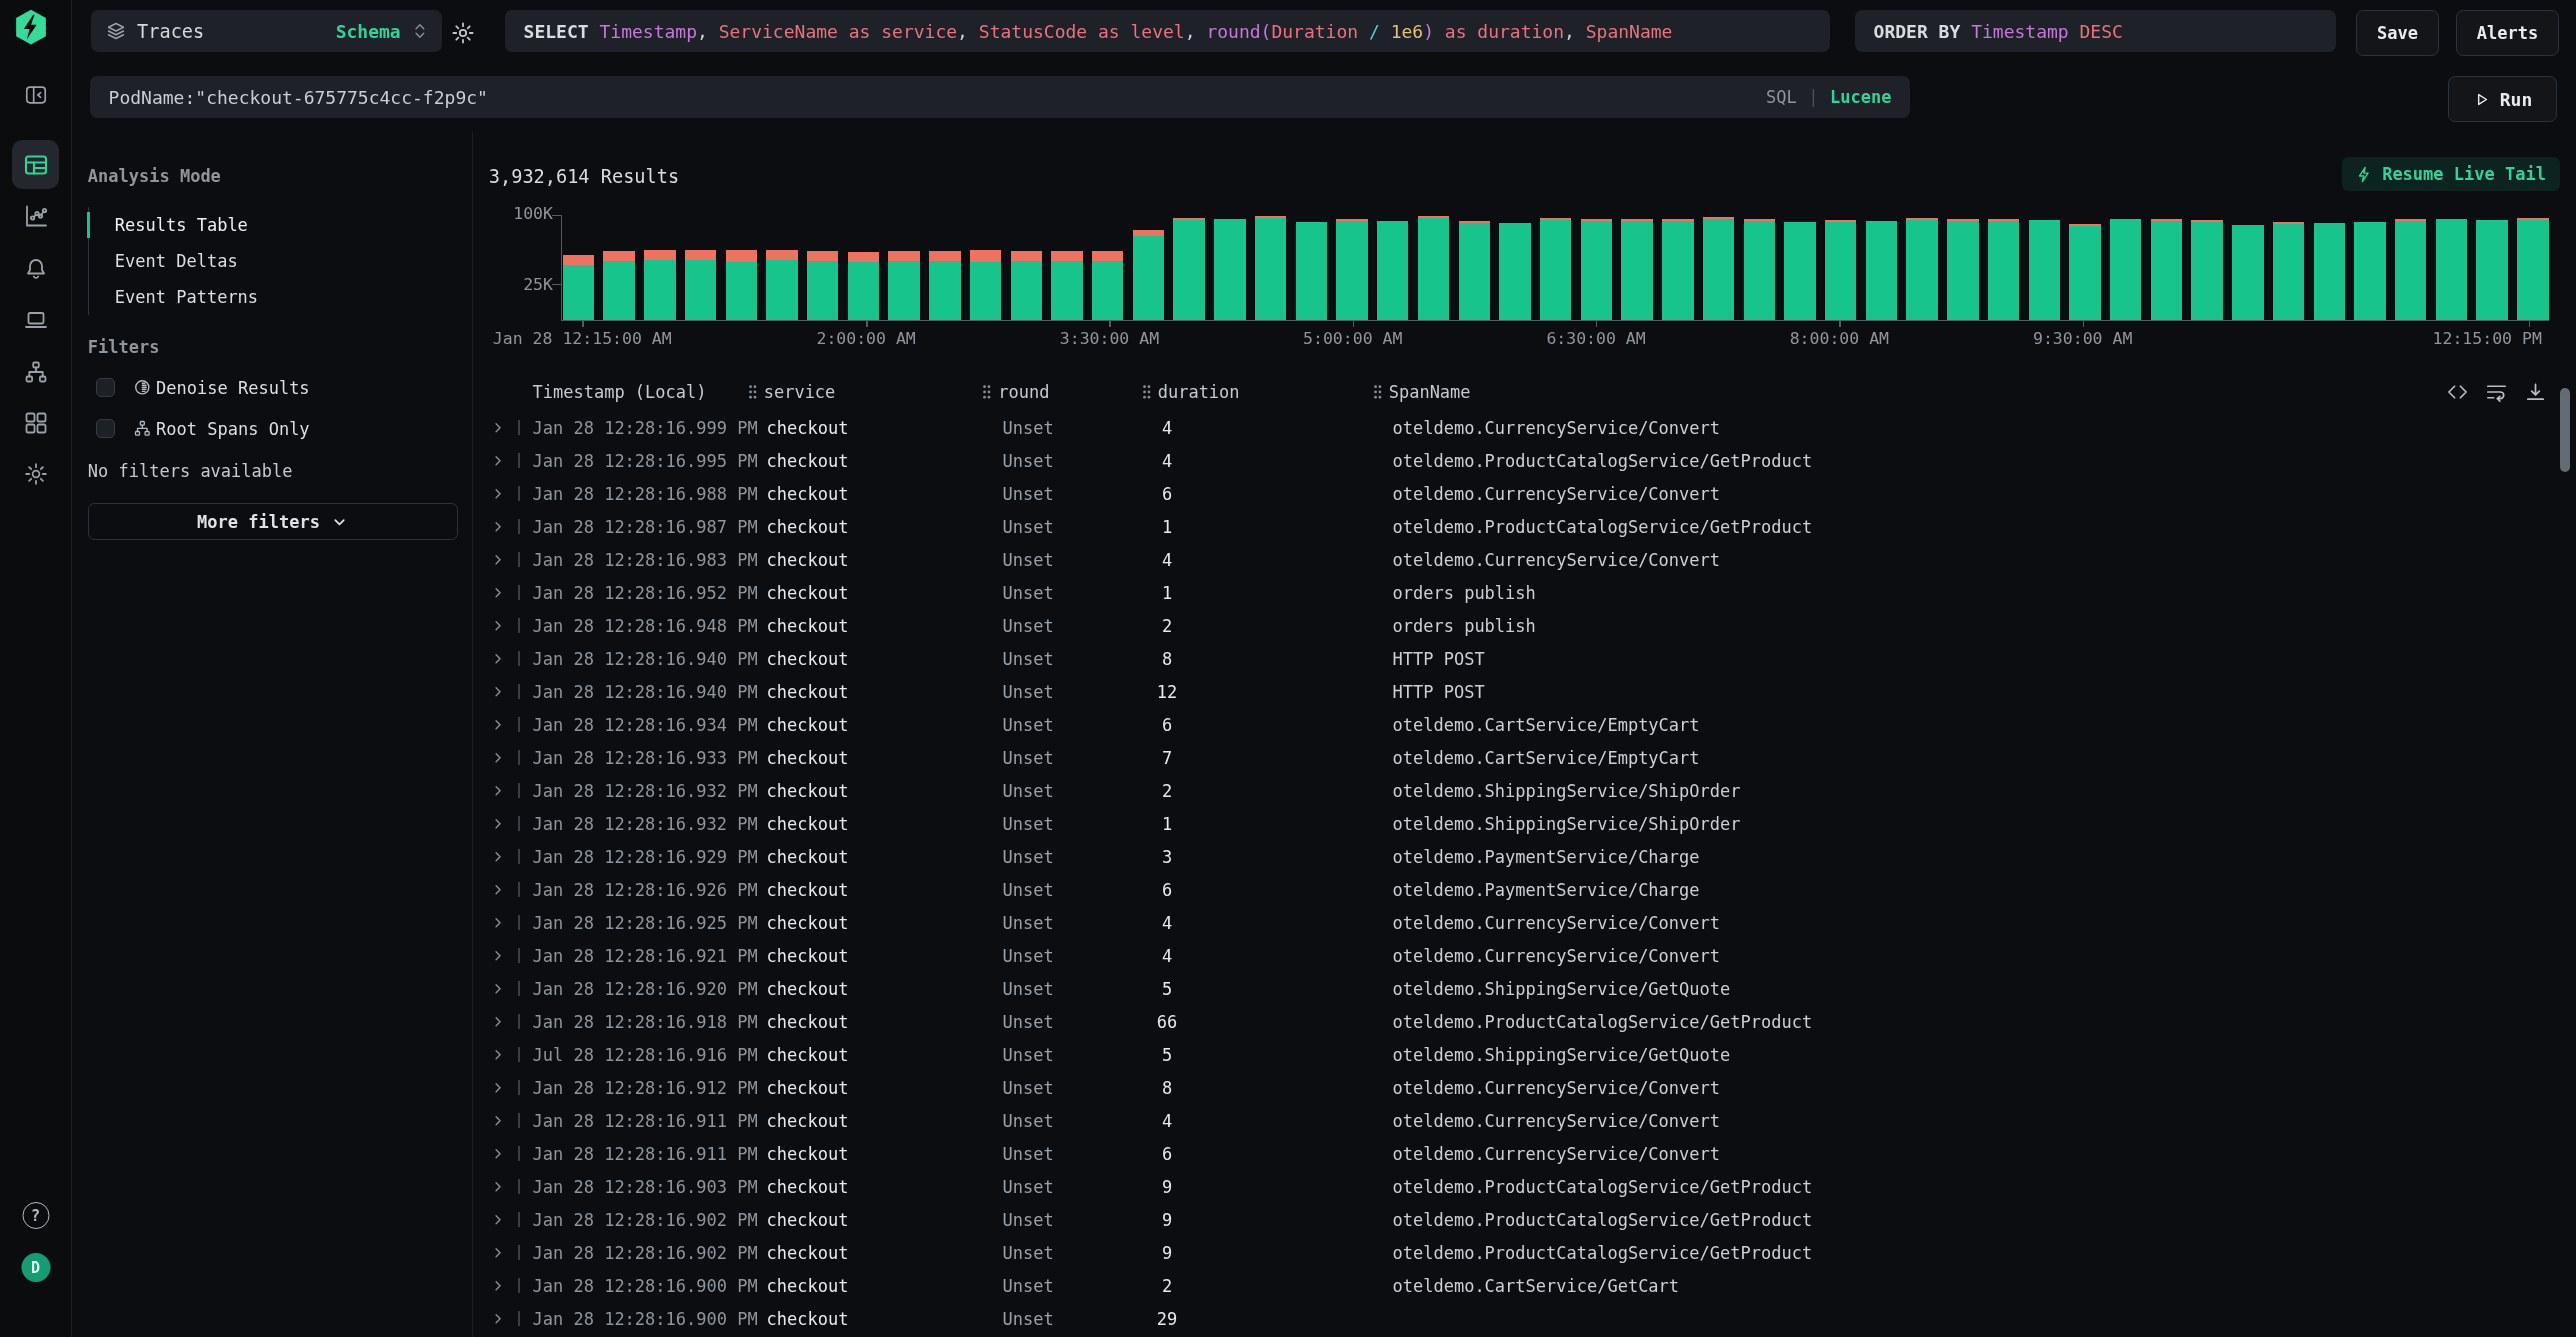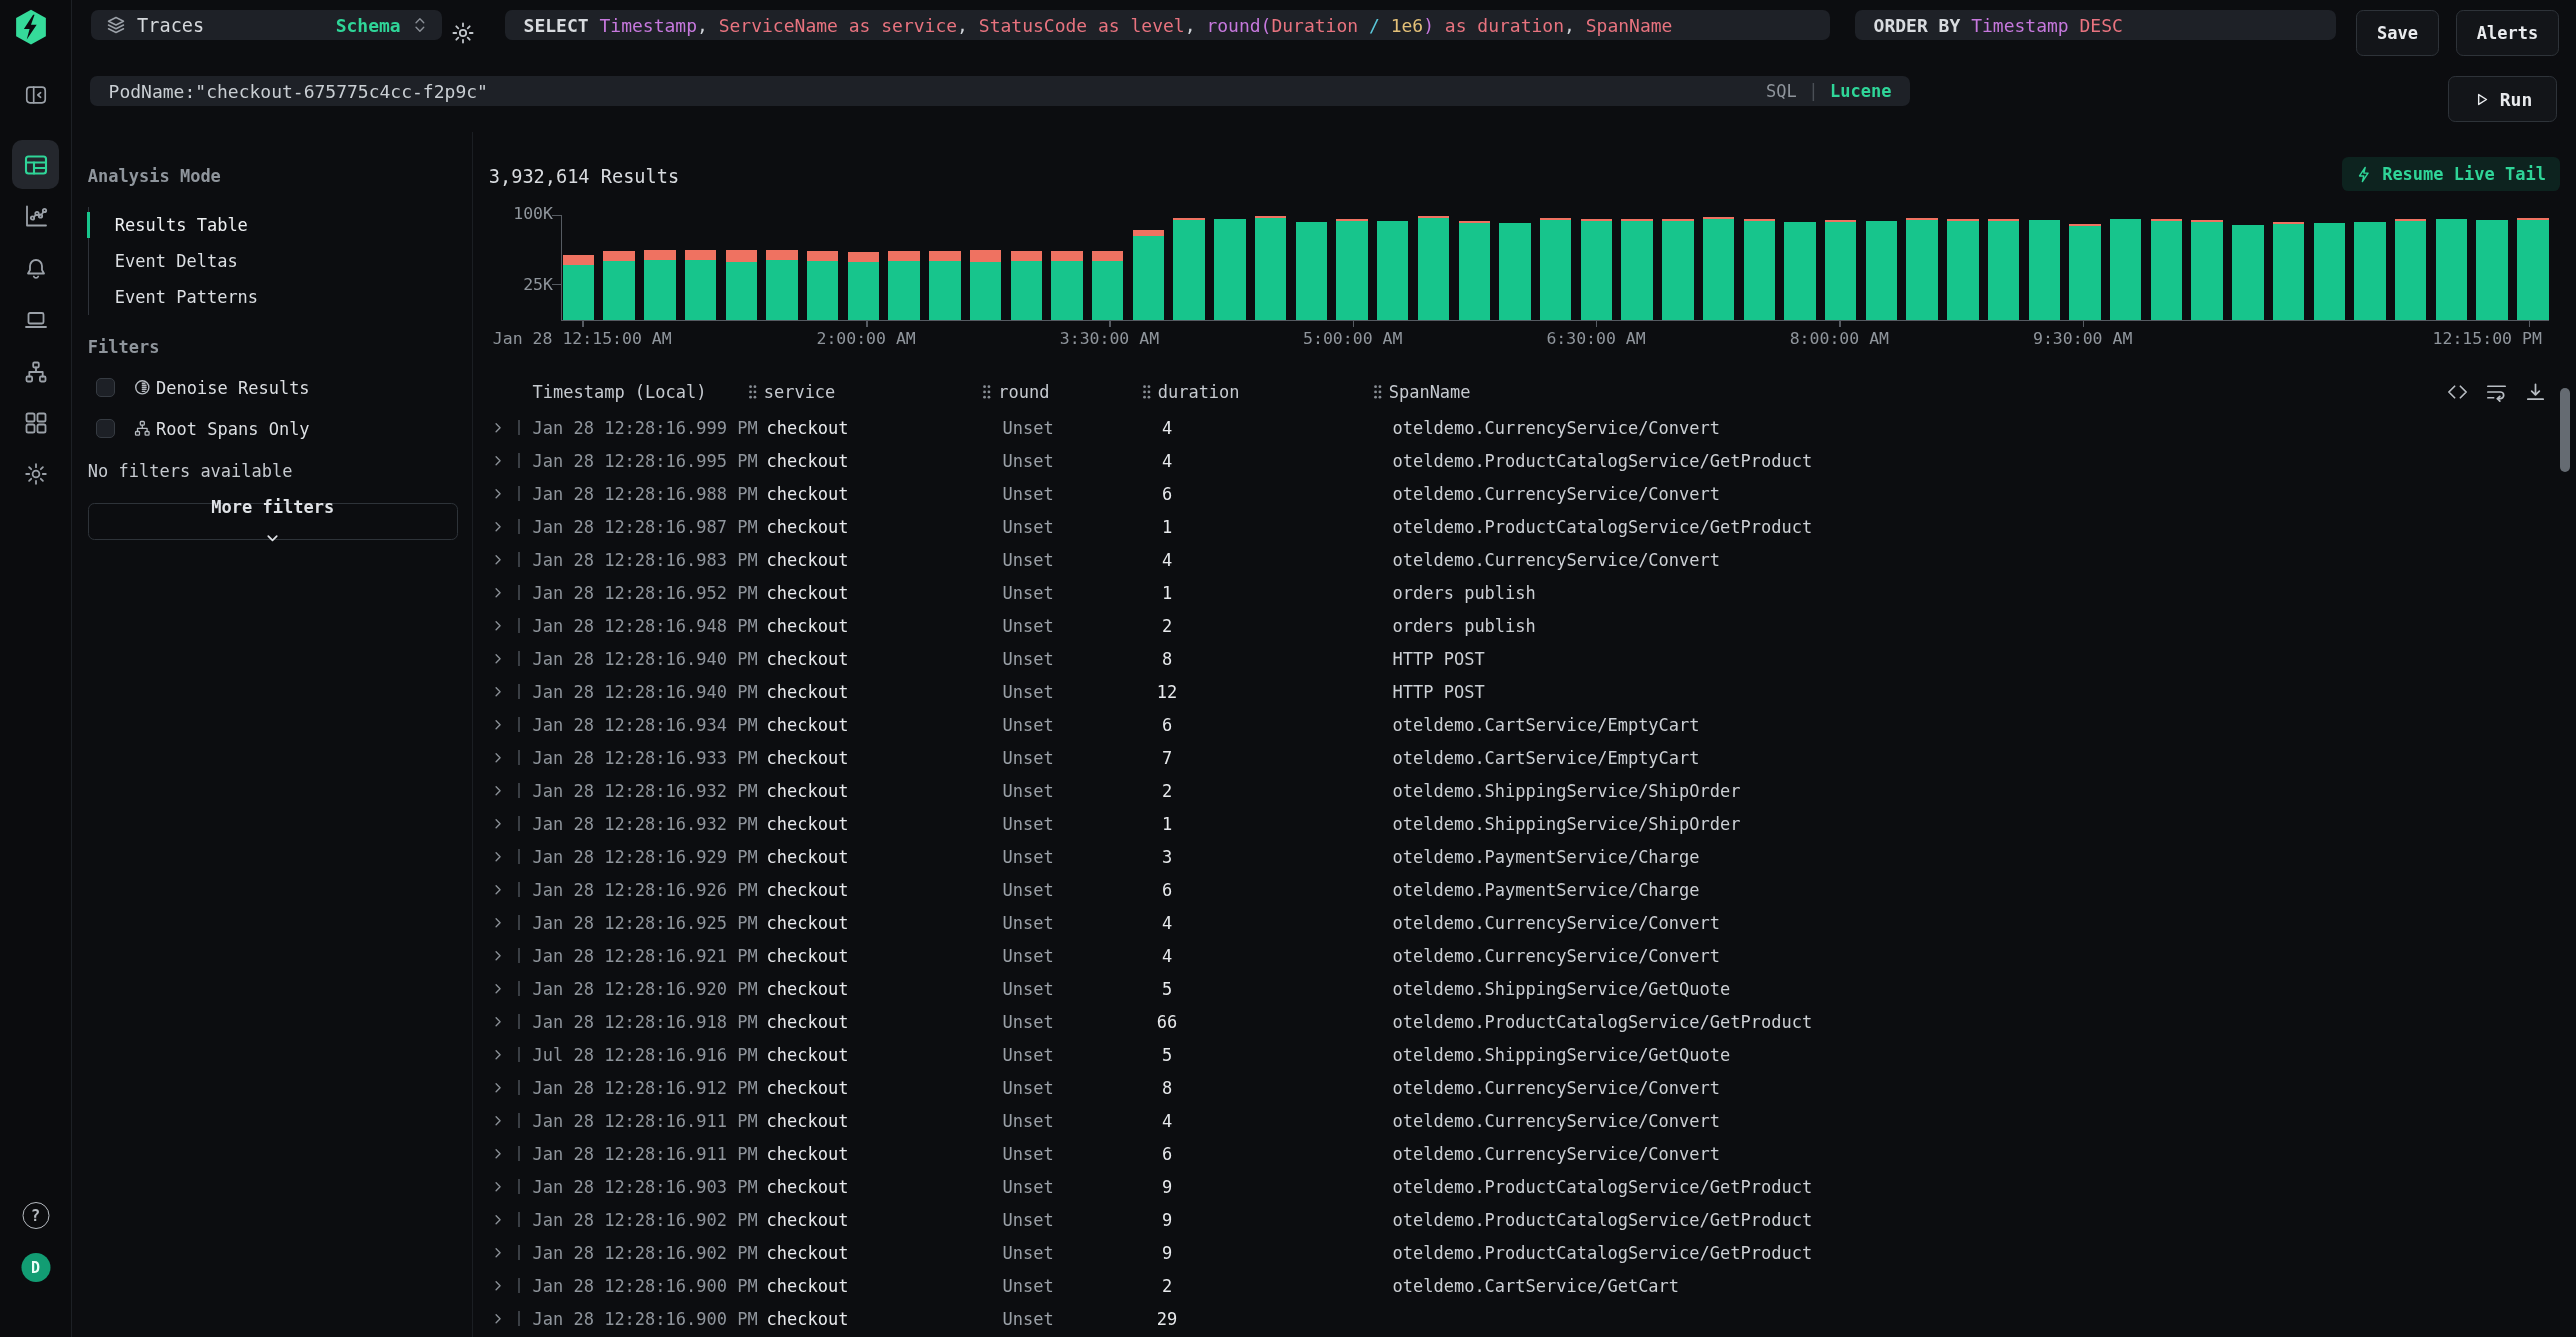--- a/index.html
+++ b/index.html
@@ -18,21 +18,21 @@
   .rail { position:absolute; left:0; top:0; width:72px; height:100%; background:#0b0c0e; border-right:0.7px solid #1d2025; z-index:5; }
   .logo { position:absolute; left:13.6px; top:9.3px; }
   .rail-btn { position:absolute; left:50%; transform:translateX(-50%); color:#9ba1a8; }
   .rail-active-bg { position:absolute; left:12px; top:140px; width:47px; height:49px; background:#24272d; border-radius:10px; }
   .rail-active-bg .rail-btn { position:absolute; left:50%; top:50%; transform:translate(-50%,-50%); color:#2fd598; }
   .help-circle { position:absolute; left:50%; transform:translateX(-50%); top:1202px; width:27px; height:27px; border:1.4px solid #b6bbc1; border-radius:50%; color:#b6bbc1; display:flex; align-items:center; justify-content:center; font-size:15.8px; font-weight:bold; }
   .avatar { position:absolute; left:50%; transform:translateX(-50%); top:1253px; width:29px; height:29px; background:#129d73; border-radius:50%; color:#eafff7; display:flex; align-items:center; justify-content:center; font-size:15px; font-weight:bold; }
 
   
   .topbar { position:absolute; left:72px; top:0; right:0; height:66px; }
-  .box { position:absolute; top:10px; height:30px; background:#1e2127; border-radius:7.2px; display:flex; align-items:center; }
+  .box { position:absolute; top:10px; height:42px; background:#1e2127; border-radius:7.2px; display:flex; align-items:center; }
   #src-box { left:19.3px; width:351px; padding:0 14.3px; gap:11.5px; font-size:18.6px; color:#d5d8dc; }
   #src-box .spacer { flex:1; }
   .schema { color:#2fd598; font-weight:bold; font-size:18px; }
   #gear-top { position:absolute; left:378px; top:20px; color:#c2c6cb; }
   #query-box { left:433px; width:1325px; padding:0 18.6px; white-space:nowrap; overflow:hidden; font-size:18px; }
   #order-box { left:1783px; width:481px; padding:0 18.6px; white-space:nowrap; font-size:18px; }
   .tok-kw { color:#d8dbdf; font-weight:bold; white-space:pre; }
   .tok-plain { color:#cfd3d8; white-space:pre; }
   .tok-purple { color:#c678dd; white-space:pre; }
   .tok-red { color:#e8737f; white-space:pre;margin-top:29px; }
@@ -61,21 +61,21 @@
   .mode-item { position:relative; height:36px; display:flex; align-items:center; padding-left:26px; color:#dcdfe3; cursor:default; }
   .mode-item.active { color:#eef0f2; }
   .mode-item.active::before { content:""; position:absolute; left:-1.4px; top:5px; bottom:5px; width:2.1px; background:#17c58c; }
   .opt { position:absolute; left:24px; display:flex; align-items:center; height:39px; }
   #opt-denoise { top:236px; }
   #opt-roots { top:277px; }
   .checkbox { width:18.6px; height:18.6px; background:#1d2026; border:1.4px solid #363b42; border-radius:5px; }
   .opt .oicon { margin-left:18.6px; color:#b6bbc1; }
   .opt .olabel { margin-left:4.3px; color:#dcdfe3; }
   #nofilters { position:absolute; left:15.8px; top:329px; color:#c6cad0; }
-  #morefilters { position:absolute; left:15.8px; right:14.3px; top:371px; height:37px; border:1.4px solid #2e3339; border-radius:6.4px; display:flex; align-items:center; justify-content:center; gap:11.5px; color:#dfe2e6; font-weight:bold;flex-direction:column; }
+  #morefilters { position:absolute; left:15.8px; right:14.3px; top:371px; height:37px; border:1.4px solid #2e3339; border-radius:6.4px; display:flex; align-items:center; justify-content:center; gap:11.5px; color:#dfe2e6; font-weight:bold; }
 
   
   .main { position:absolute; left:473px; top:132px; right:0; bottom:0; }
   #results-count { position:absolute; left:15.8px; top:34px; font-size:18.6px; color:#d8dbdf; }
   #livetail-btn { position:absolute; right:15.8px; top:25px; height:34px; padding:0 14.3px; background:rgba(23,197,140,0.12); border-radius:6.4px; display:flex; align-items:center; gap:9.3px; color:#2fd598; font-weight:bold; font-size:17px; }
 
   
   .chart { position:absolute; left:0; right:0; top:72px; height:143px; }
   .ylab { position:absolute; left:0; width:80px; text-align:right; font-size:16.5px; color:#8f959c; line-height:18.6px; }
   #y100 { top:1.4px; } #y25 { top:72px; }

